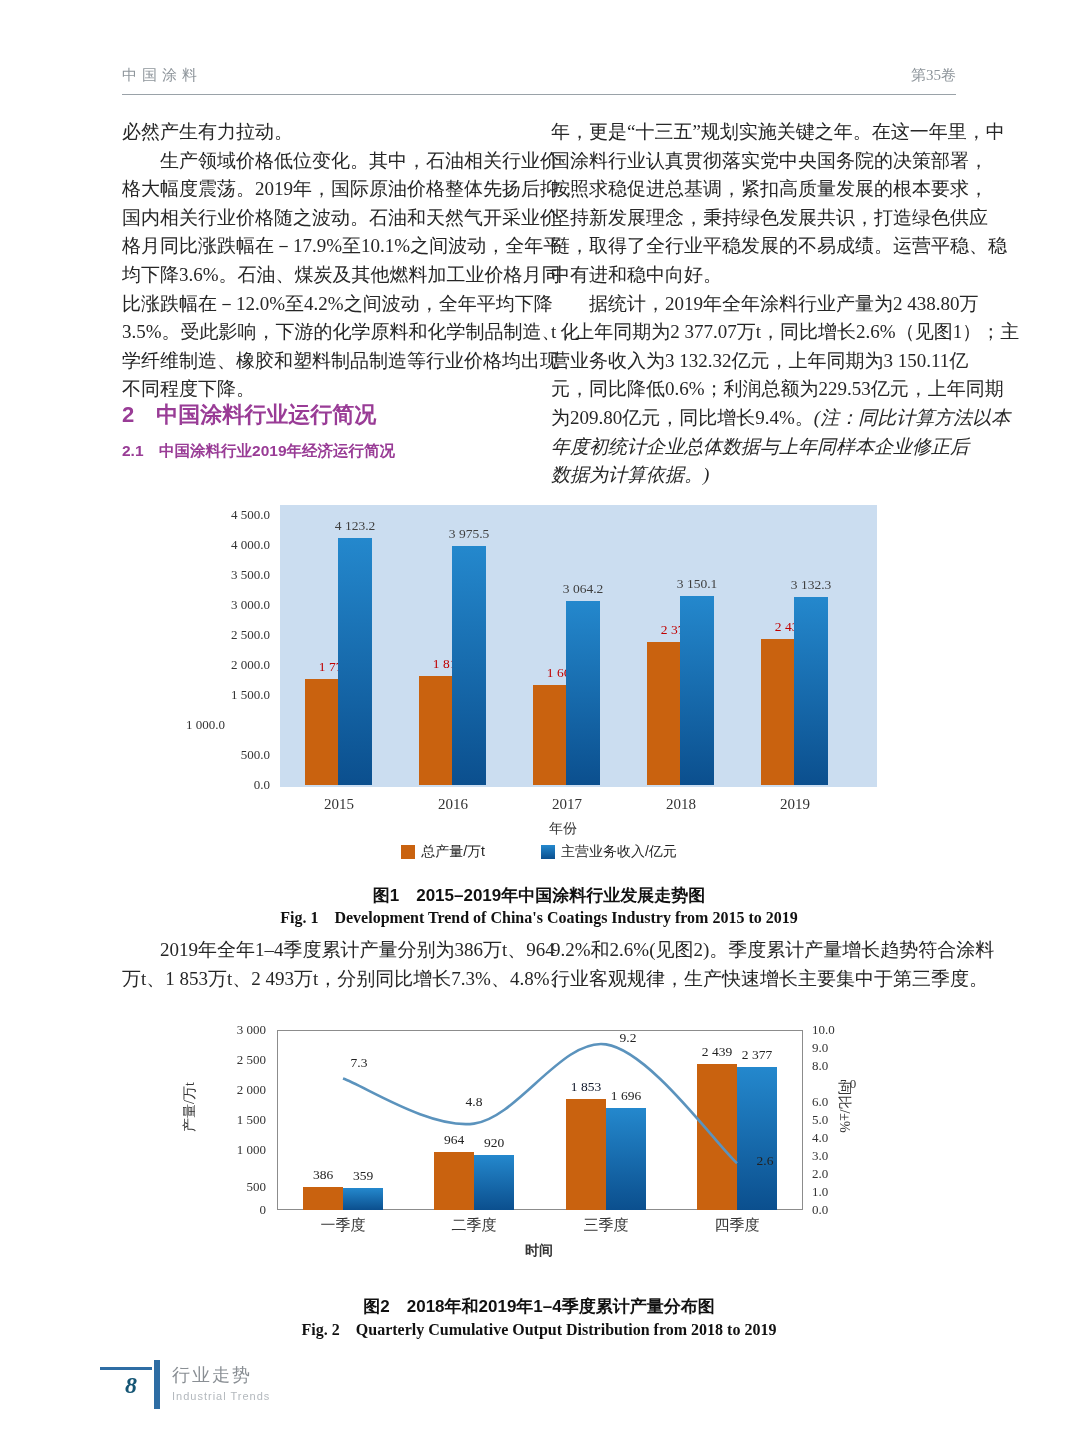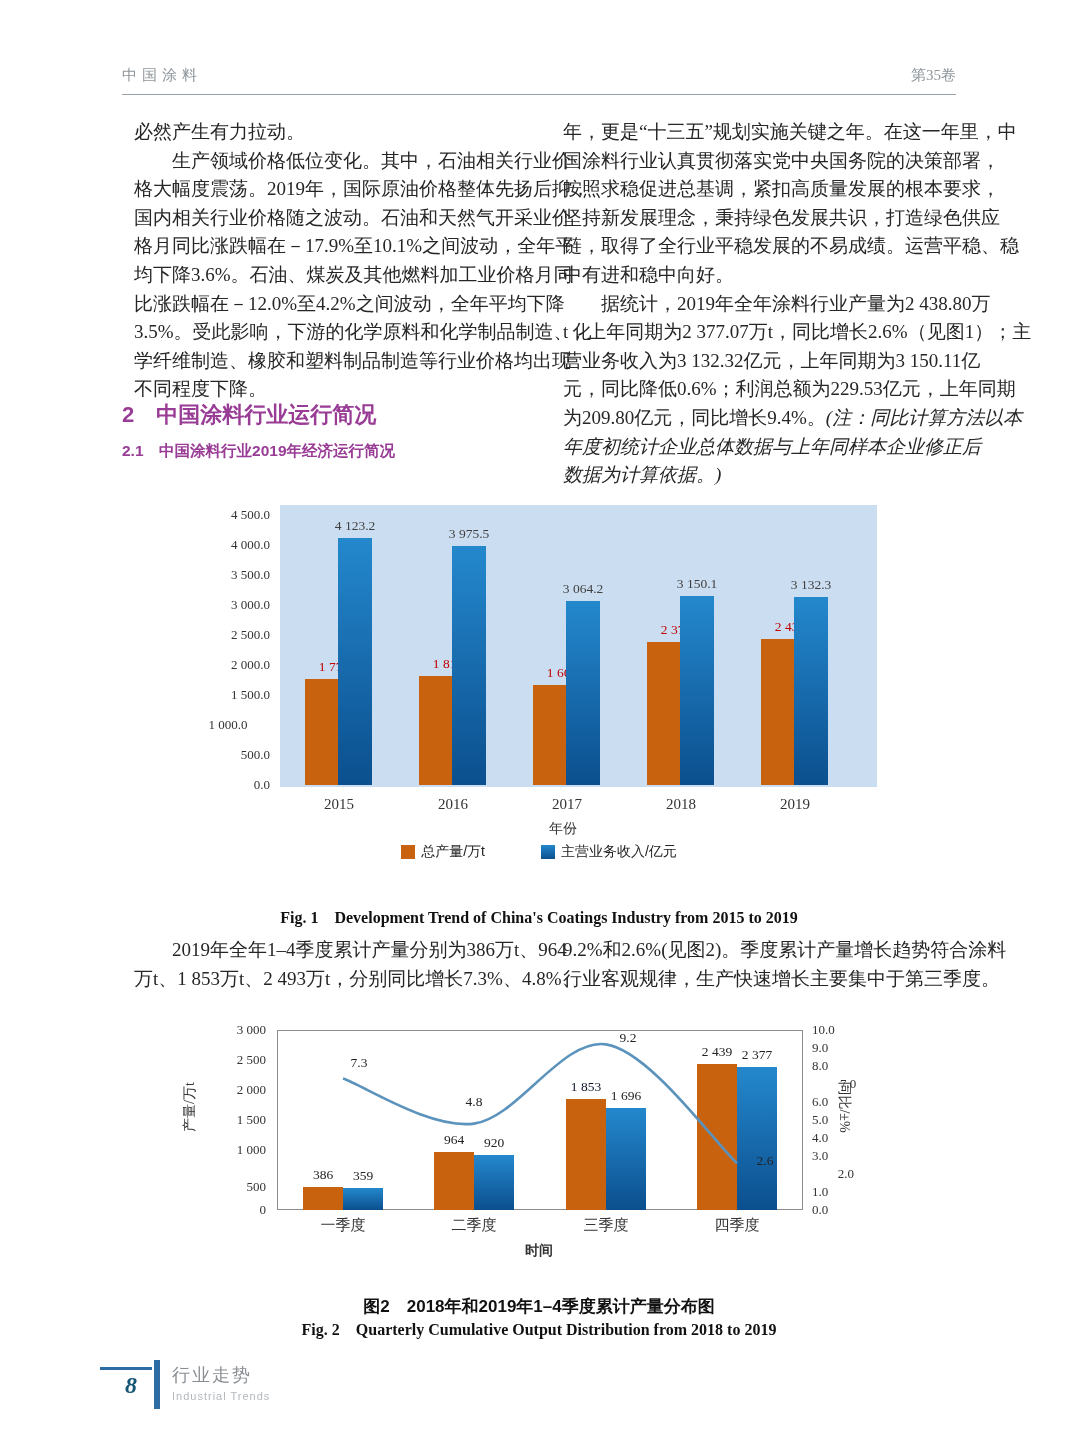--- a/index.html
+++ b/index.html
@@ -5,21 +5,21 @@
   html,body{margin:0;padding:0;background:#e8e8e8;}
   .page{position:relative;width:1078px;height:1452px;background:#ffffff;margin:0 auto;overflow:hidden;
         font-family:"Liberation Serif","DejaVu Serif",serif;color:#262626;}
   .abs{position:absolute;}
   
   .hdr-journal{left:122px;top:66px;font-size:15px;color:#8e959b;letter-spacing:5px;}
   .hdr-vol{left:856px;top:66px;width:100px;text-align:right;font-size:15px;color:#8e959b;}
   .hdr-rule{left:122px;top:94px;width:834px;height:1px;background:#9aa2a8;}
   
   .textcol{width:418px;}
-  .line{font-size:19px;line-height:28.6px;text-align:justify;text-align-last:justify;white-space:nowrap;margin-left:12px;}
+  .line{font-size:19px;line-height:28.6px;text-align:justify;text-align-last:justify;white-space:nowrap;}
   .line.end{text-align-last:left;}
   .line .it, .line.it span{font-style:italic;}
   .h2cn{font-family:"Liberation Sans","DejaVu Sans",sans-serif;font-weight:bold;font-size:22px;}
   .h3cn{font-family:"Liberation Sans","DejaVu Sans",sans-serif;font-weight:bold;font-size:15.5px;}
   
   .panel{position:absolute;}
   .ticklab{position:absolute;font-size:13px;color:#333;height:16px;line-height:16px;}
   .bar{position:absolute;}
   .barlab{position:absolute;font-size:13.5px;text-align:center;height:16px;line-height:16px;white-space:nowrap;}
   .catlab{position:absolute;font-size:15px;color:#333;text-align:center;height:18px;line-height:18px;}
@@ -76,20 +76,21 @@
       <div class="line"><span>　　据统计，2019年全年涂料行业产量为2 438.80万</span></div>
       <div class="line"><span>t，上年同期为2 377.07万t，同比增长2.6%（见图1）；主</span></div>
       <div class="line"><span>营业务收入为3 132.32亿元，上年同期为3 150.11亿</span></div>
       <div class="line"><span>元，同比降低0.6%；利润总额为229.53亿元，上年同期</span></div>
       <div class="line"><span>为209.80亿元，同比增长9.4%。</span><span class="it">(注：同比计算方法以本</span></div>
       <div class="line it"><span>年度初统计企业总体数据与上年同样本企业修正后</span></div>
       <div class="line end it"><span>数据为计算依据。)</span></div>
     </div>
 
   <div id="chart1"></div>
+  <div class="capcn" style="top:884px;">图1　2015–2019年中国涂料行业发展走势图</div>
   <div class="capen" style="top:908px;">Fig. 1　Development Trend of China's Coatings Industry from 2015 to 2019</div>
 
   <div class="abs textcol" style="left:122px;top:936px;">
       <div class="line"><span>　　2019年全年1–4季度累计产量分别为386万t、964</span></div>
       <div class="line"><span>万t、1 853万t、2 493万t，分别同比增长7.3%、4.8%、</span></div>
     </div>
   <div class="abs textcol" style="left:551px;top:936px;width:406px;">
       <div class="line"><span>9.2%和2.6%(见图2)。季度累计产量增长趋势符合涂料</span></div>
       <div class="line end"><span>行业客观规律，生产快速增长主要集中于第三季度。</span></div>
     </div>
@@ -100,21 +101,21 @@
 
   <div class="abs ft-hline"></div>
   <div class="abs ft-num">8</div>
   <div class="abs ft-vbar"></div>
   <div class="abs ft-cn">行业走势</div>
   <div class="abs ft-en">Industrial Trends</div>
 
 <div class="panel" style="left: 280px; top: 505px; width: 597px; height: 282px; background: rgb(203, 221, 240);"></div>
     <div class="ticklab" style="left: 186px; top: 777px; width: 84px; text-align: right;">0.0</div>
     <div class="ticklab" style="left: 186px; top: 747px; width: 84px; text-align: right;">500.0</div>
-    <div class="ticklab" style="left: 186px; top: 717px; width: 84px; text-align: center;">1 000.0</div>
+    <div class="ticklab" style="left: 186px; top: 717px; width: 84px; text-align: left;">1 000.0</div>
     <div class="ticklab" style="left: 186px; top: 687px; width: 84px; text-align: right;">1 500.0</div>
     <div class="ticklab" style="left: 186px; top: 657px; width: 84px; text-align: right;">2 000.0</div>
     <div class="ticklab" style="left: 186px; top: 627px; width: 84px; text-align: right;">2 500.0</div>
     <div class="ticklab" style="left: 186px; top: 597px; width: 84px; text-align: right;">3 000.0</div>
     <div class="ticklab" style="left: 186px; top: 567px; width: 84px; text-align: right;">3 500.0</div>
     <div class="ticklab" style="left: 186px; top: 537px; width: 84px; text-align: right;">4 000.0</div>
     <div class="ticklab" style="left: 186px; top: 507px; width: 84px; text-align: right;">4 500.0</div>
     <div class="barlab" style="left: 289px; top: 658.656px; width: 100px; color: rgb(192, 0, 0); z-index: 1;">1 772.4</div>
     <div class="bar" style="left: 305px; top: 678.656px; width: 33px; height: 106.344px; background: rgb(201, 98, 15); z-index: 2;"></div>
     <div class="bar" style="left: 338px; top: 537.608px; width: 34px; height: 247.392px; background: linear-gradient(rgb(36, 136, 205) 0%, rgb(11, 79, 142) 100%); z-index: 3;"></div>
@@ -154,21 +155,21 @@
     <div class="panel" style="left: 277px; top: 1030px; width: 526px; height: 180px; background: rgb(255, 255, 255); border: 1px solid rgb(140, 140, 140); box-sizing: border-box;"></div>
     <div class="ticklab" style="left: 190px; top: 1202px; width: 76px; text-align: right;">0</div>
     <div class="ticklab" style="left: 190px; top: 1172px; width: 76px; text-align: right; margin-top: 7px;">500</div>
     <div class="ticklab" style="left: 190px; top: 1142px; width: 76px; text-align: right;">1 000</div>
     <div class="ticklab" style="left: 190px; top: 1112px; width: 76px; text-align: right;">1 500</div>
     <div class="ticklab" style="left: 190px; top: 1082px; width: 76px; text-align: right;">2 000</div>
     <div class="ticklab" style="left: 190px; top: 1052px; width: 76px; text-align: right;">2 500</div>
     <div class="ticklab" style="left: 190px; top: 1022px; width: 76px; text-align: right;">3 000</div>
     <div class="ticklab" style="left: 812px; top: 1202px; width: 42px;">0.0</div>
     <div class="ticklab" style="left: 812px; top: 1184px; width: 42px;">1.0</div>
-    <div class="ticklab" style="left: 812px; top: 1166px; width: 42px; text-align: right;">2.0</div>
+    <div class="ticklab" style="left: 812px; top: 1166px; width: 42px;">2.0</div>
     <div class="ticklab" style="left: 812px; top: 1148px; width: 42px;">3.0</div>
     <div class="ticklab" style="left: 812px; top: 1130px; width: 42px;">4.0</div>
     <div class="ticklab" style="left: 812px; top: 1112px; width: 42px;">5.0</div>
     <div class="ticklab" style="left: 812px; top: 1094px; width: 42px;">6.0</div>
     <div class="ticklab" style="left: 792px; top: 1076px; width: 42px; margin-left: 48px;">7.0</div>
     <div class="ticklab" style="left: 812px; top: 1058px; width: 42px;">8.0</div>
     <div class="ticklab" style="left: 812px; top: 1040px; width: 42px;">9.0</div>
     <div class="ticklab" style="left: 812px; top: 1022px; width: 42px;">10.0</div>
     <div class="axtitle" style="left: 165px; top: 1098px; transform: rotate(-90deg); transform-origin: center center;">产量/万t</div>
     <div class="axtitle" style="left: 818px; top: 1098px; transform: rotate(90deg); transform-origin: center center;">同比/±%</div>

